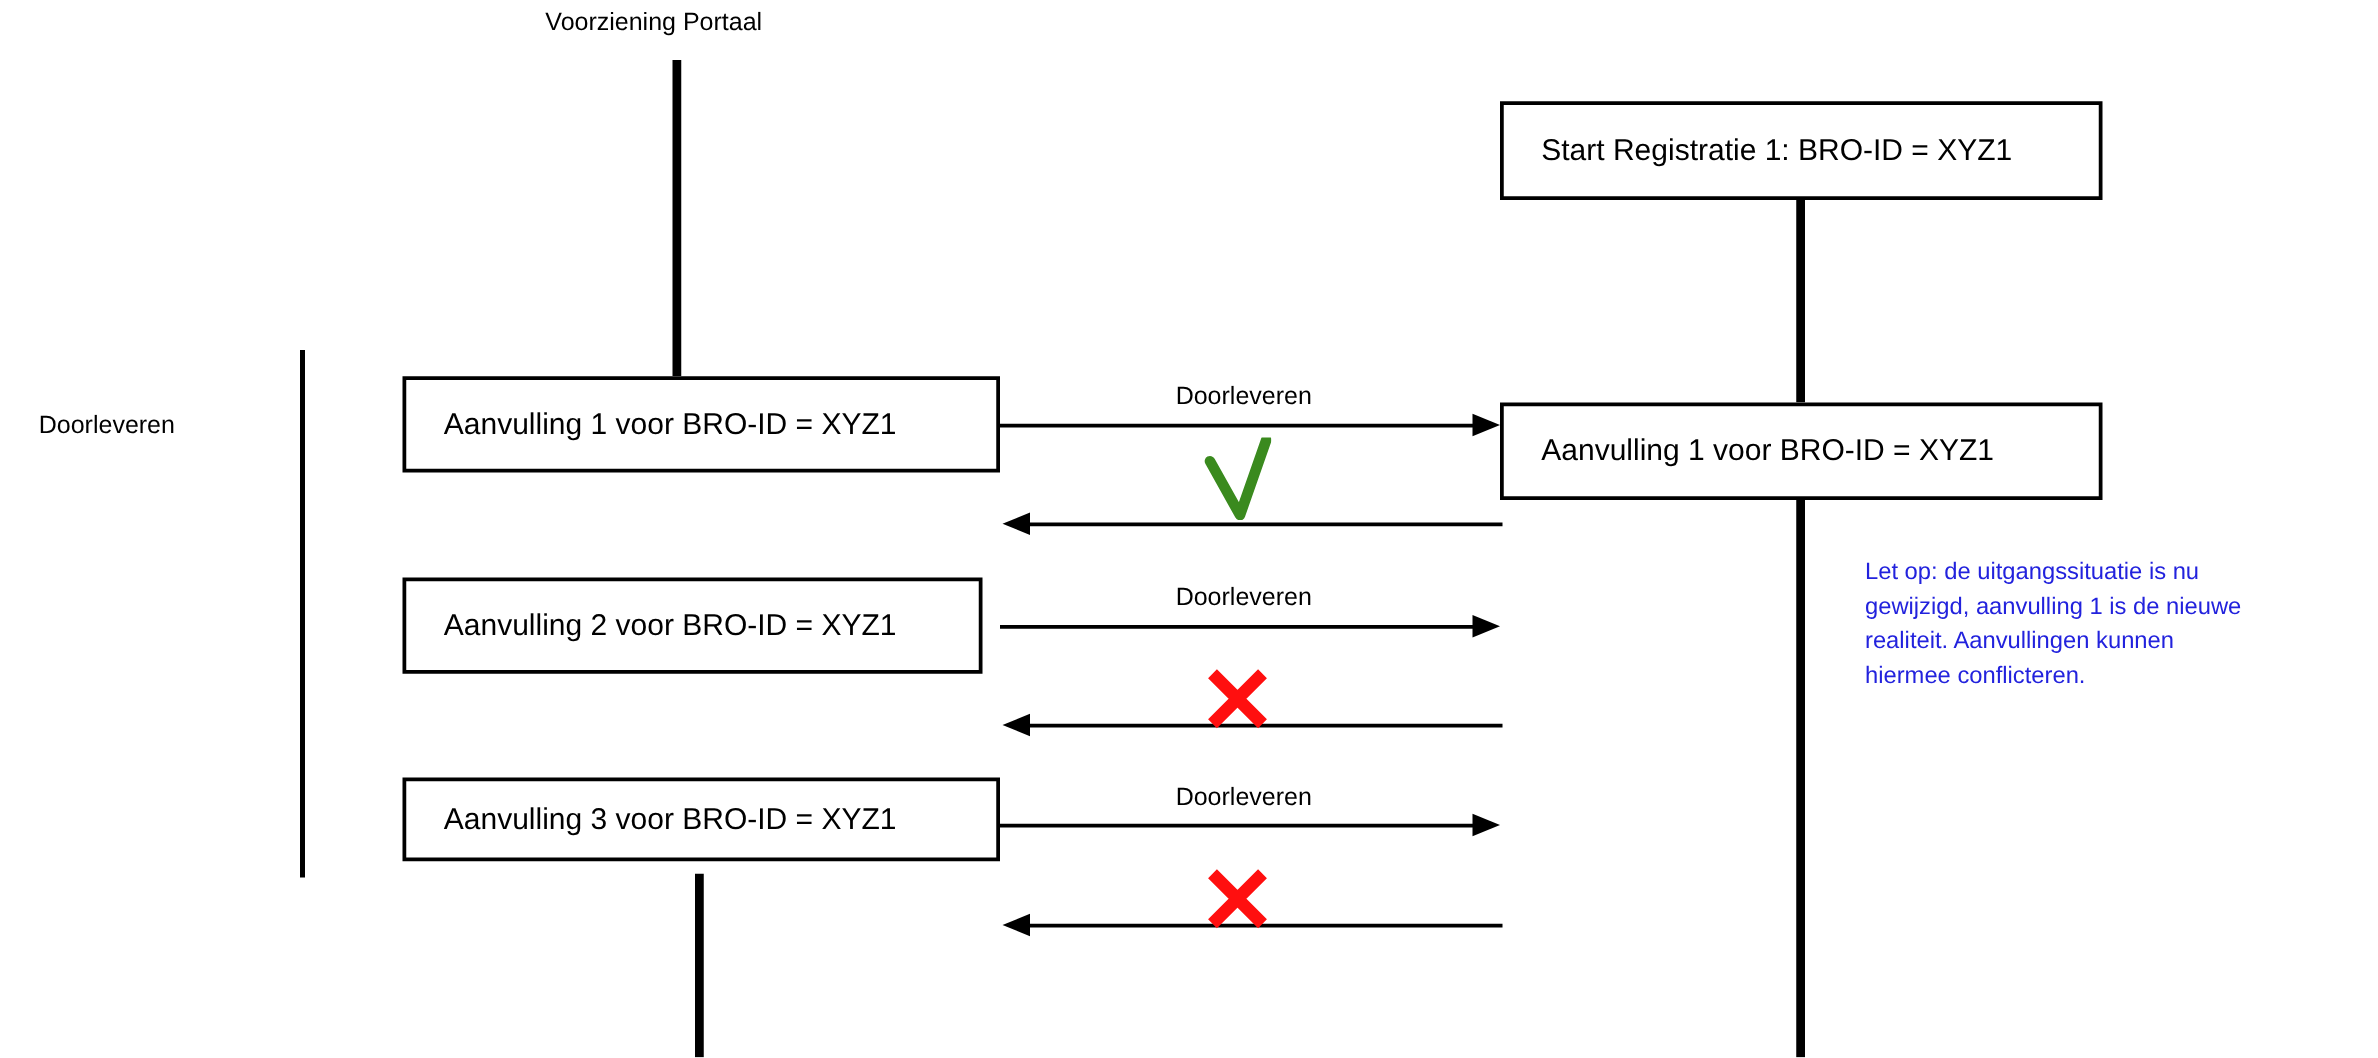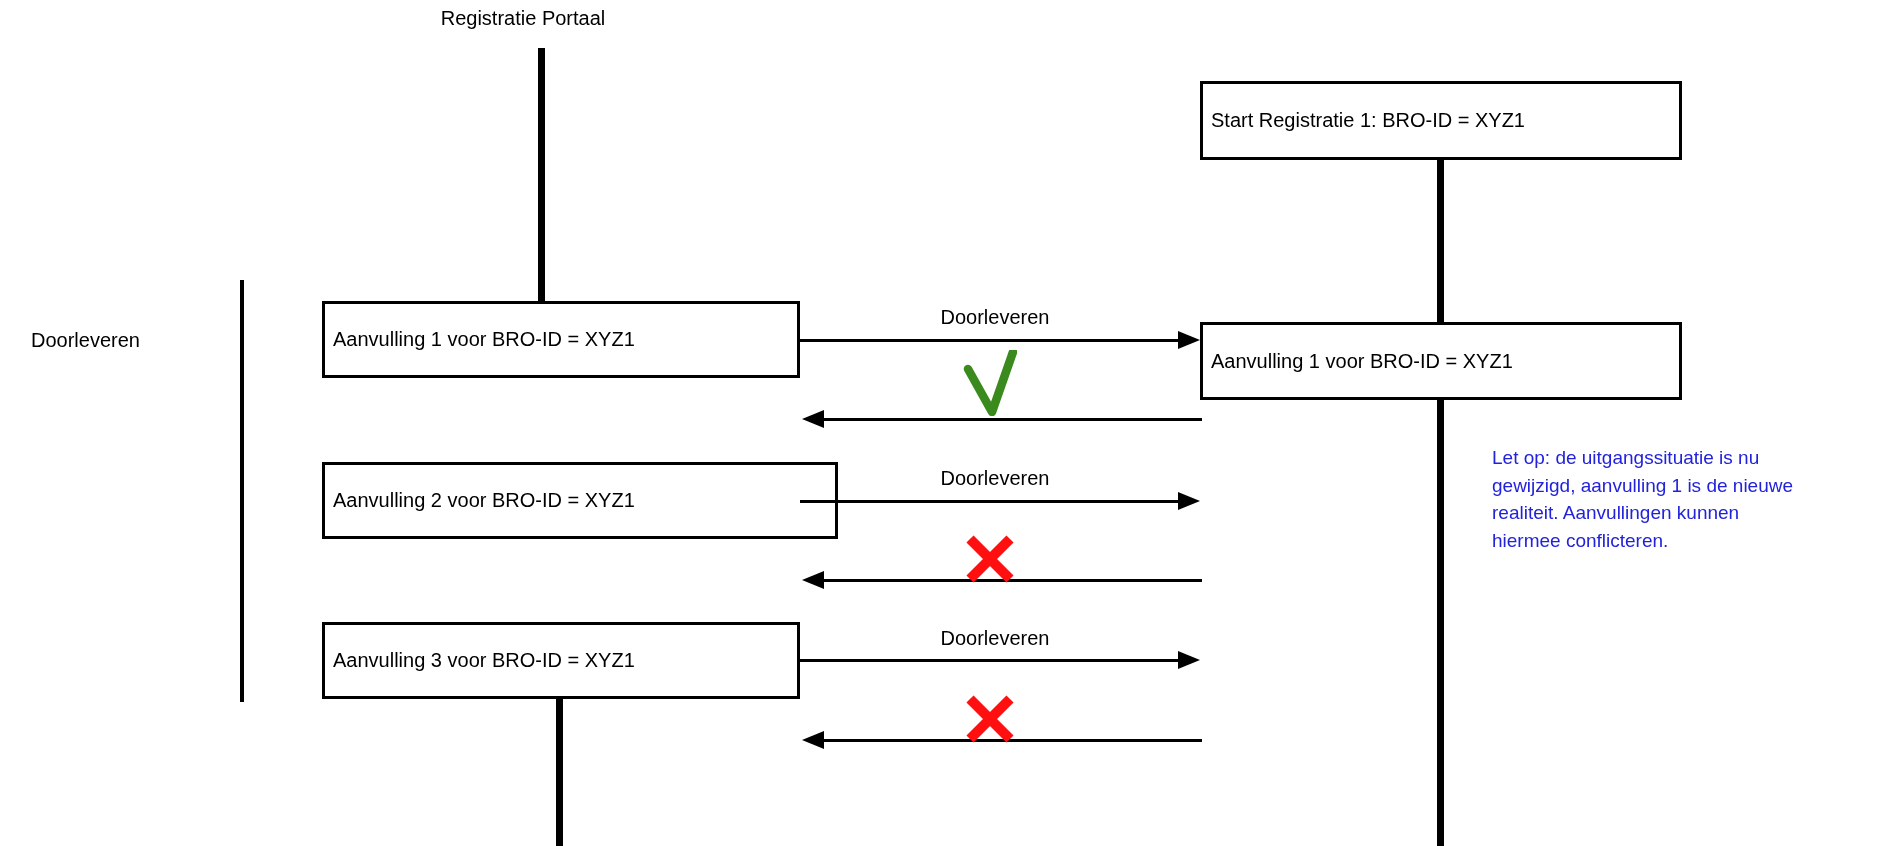--- a/index.html
+++ b/index.html
@@ -13,21 +13,21 @@
   }
   .lane-title{
     position:absolute;width:420px;text-align:center;
     font-size:20px;line-height:22px;color:#000;
   }
   .lifeline{position:absolute;background:#000;}
   .box{
     position:absolute;box-sizing:border-box;
     border:3px solid #000;background:#fff;
     display:flex;align-items:center;
-    padding-left:8px;font-size:20px;
+    padding-left:30px;font-size:24px;
   }
   .bracket{position:absolute;background:#000;}
   .group-label{position:absolute;font-size:20px;}
   .arrow{position:absolute;height:19px;}
   .arrow .shaft{position:absolute;top:8px;height:3px;background:#000;}
   .arrow.fwd .shaft{left:0;right:14px;}
   .arrow.ret .shaft{left:14px;right:0;}
   .arrow .tip{position:absolute;width:0;height:0;top:0;
     border-top:9.5px solid transparent;border-bottom:9.5px solid transparent;}
   .arrow.fwd .tip{right:0;border-left:22px solid #000;}
@@ -41,41 +41,41 @@
     position:absolute;left:1492px;top:444px;width:420px;
     font-size:19px;line-height:27.5px;color:#2222dd;
     white-space:pre-line;
   }
 </style>
 </head>
 <body>
 
 <div class="canvas">
 
-  <div class="lane-title" style="left:313px;top:7px;">Registratie Portaal</div>
+  <div class="lane-title" style="left:313px;top:7px;">Voorziening Portaal</div>
 
   <div class="lifeline" style="left:538px;top:48px;width:7px;height:253px;"></div>
   <div class="lifeline" style="left:556px;top:699px;width:7px;height:147px;"></div>
   <div class="lifeline" style="left:1437px;top:160px;width:7px;height:162px;"></div>
   <div class="lifeline" style="left:1437px;top:400px;width:7px;height:446px;"></div>
 
   <div class="bracket" style="left:240px;top:280px;width:4px;height:422px;"></div>
   <div class="group-label" style="left:31px;top:329px;">Doorleveren</div>
 
   <div class="box" style="left:1200px;top:81px;width:482px;height:79px;">
     <span>Start Registratie 1: BRO-ID = XYZ1</span>
   </div>
 
   <div class="box" style="left:322px;top:301px;width:478px;height:77px;">
     <span>Aanvulling 1 voor BRO-ID = XYZ1</span>
   </div>
-  <div class="box" style="left:322px;top:462px;width:516px;height:77px;text-align:right;">
+  <div class="box" style="left:322px;top:462px;width:464px;height:77px;text-align:right;">
     <span>Aanvulling 2 voor BRO-ID = XYZ1</span>
   </div>
-  <div class="box" style="left:322px;top:622px;width:478px;height:77px;">
+  <div class="box" style="left:322px;top:622px;width:478px;height:67px;">
     <span>Aanvulling 3 voor BRO-ID = XYZ1</span>
   </div>
 
   <div class="box" style="left:1200px;top:322px;width:482px;height:78px;">
     <span>Aanvulling 1 voor BRO-ID = XYZ1</span>
   </div>
 
   <div class="msg-label" style="left:885px;top:306px;">Doorleveren</div>
   <div class="arrow fwd" style="left:800px;top:331px;width:400px;">
     <div class="shaft"></div>

